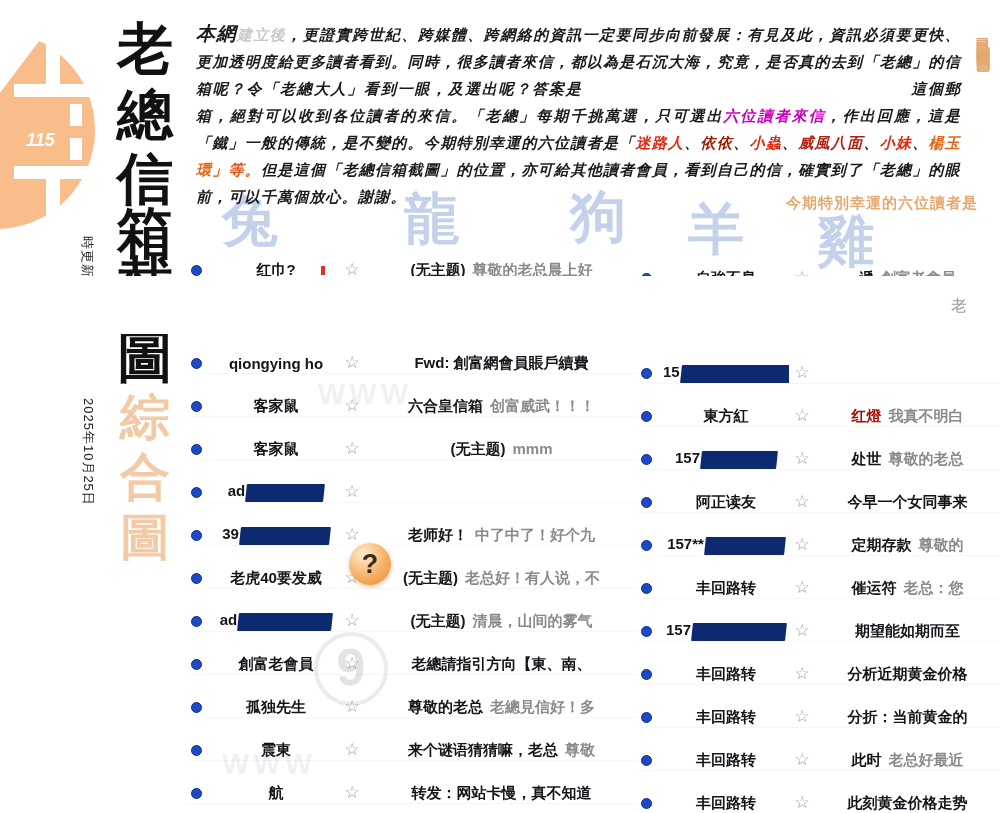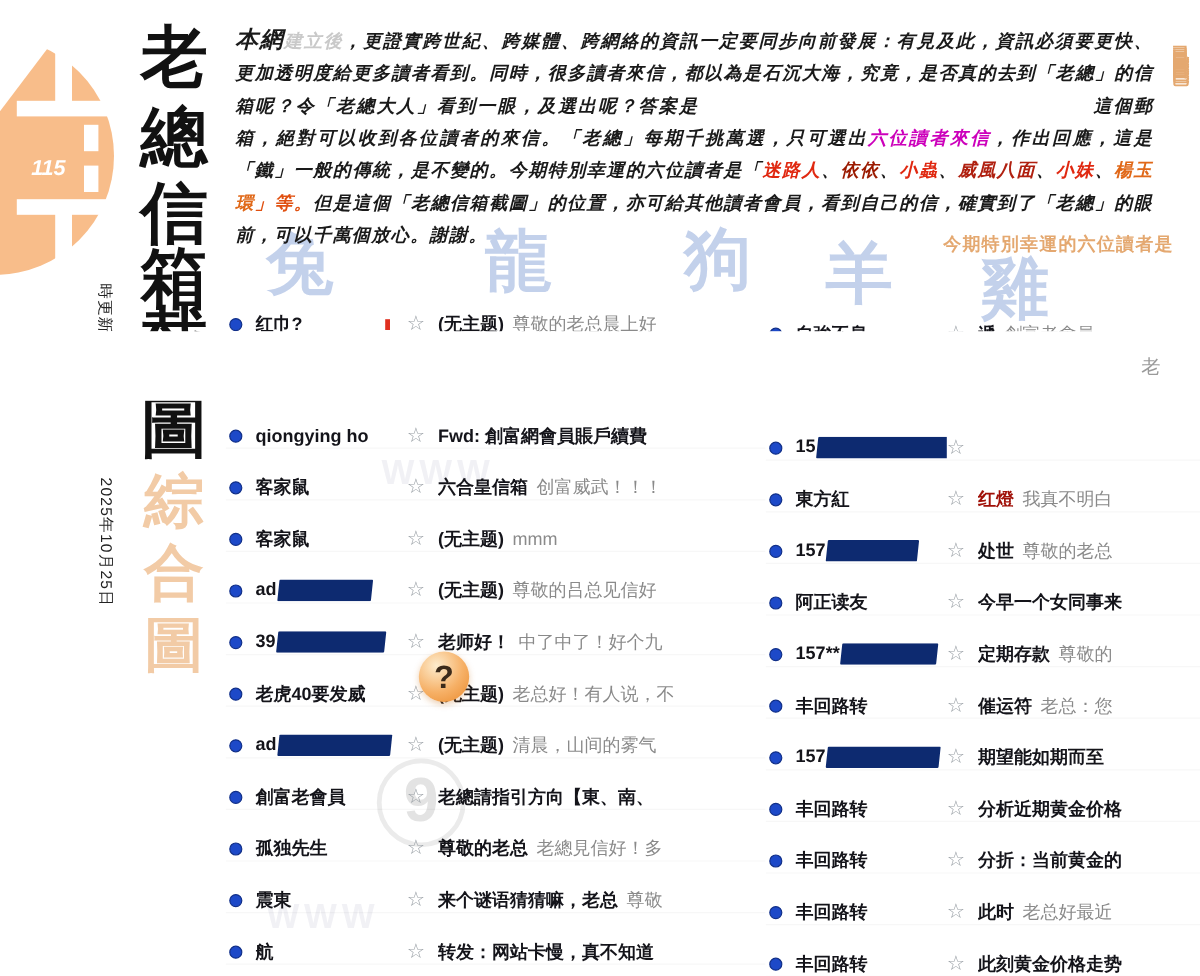--- a/index.html
+++ b/index.html
@@ -35,37 +35,37 @@
            border-radius:50%;color:rgba(185,185,185,.40);font-size:52px;font-weight:900;
            text-align:center;line-height:62px;z-index:0;}
   .qball{position:absolute;left:349px;top:543px;width:42px;height:42px;border-radius:50%;z-index:4;
          background:radial-gradient(circle at 35% 28%,#fdeccd 0%,#f6b066 55%,#ea8a2c 100%);
          box-shadow:0 2px 5px rgba(200,120,40,.35);text-align:center;line-height:42px;
          font-size:27px;font-weight:900;color:#3b2a1a;}
   .stray{position:absolute;left:951px;top:296px;font-size:16px;color:#9a9a9a;z-index:7;}
   
   .band{position:absolute;left:0;top:276px;width:1000px;height:58px;background:#fff;z-index:6;}
   
-  .col{position:absolute;top:0;z-index:2;overflow:hidden;}
+  .col{position:absolute;top:0;z-index:2;overflow:hidden;text-align:center;}
   .col-left{left:188px;top:260px;width:450px;height:553px;}
   .col-right{left:638px;top:268px;width:362px;height:561px;}
   .mail-row{display:flex;align-items:center;height:20px;margin-bottom:22px;white-space:nowrap;
             border-bottom:1px solid rgba(0,0,0,.03);}
   .col-left .mail-row.first{margin-bottom:72px;}
   .col-right .mail-row.first{margin-bottom:74px;}
   .dot{flex:0 0 9px;width:9px;height:9px;border-radius:50%;margin:0 11px 0 3px;
        background:#1d49c8;border:1px solid #123089;}
   .sender{flex:0 0 126px;overflow:hidden;font-weight:700;font-size:15px;color:#14141a;position:relative;}
   .redact{display:inline-block;height:18px;background:#0d2a70;vertical-align:middle;
           border-radius:1px;transform:skewX(-6deg);margin-left:1px;}
   .mark{position:absolute;right:14px;top:5px;width:4px;height:9px;background:#e03020;}
   .star{flex:0 0 26px;color:#9aa0a6;font-size:17px;line-height:20px;}
   .subj{flex:1;overflow:hidden;font-size:15px;}
   .subj b{color:#14141a;font-weight:700;}
-  .subj .prev{color:#8a8a8a;font-weight:400;margin-left:7px;}
+  .subj .prev{color:#8a8a8a;font-weight:700;margin-left:7px;}
 </style>
 </head>
 <body>
 
 <div class="page">
 
   <div class="logo">
     <svg width="100" height="206" viewBox="0 0 100 206">
       <circle cx="-4" cy="102" r="99" fill="#f8bd8a"></circle>
       <polygon points="-10,-4 52,-4 -10,78" fill="#ffffff"></polygon>
@@ -134,21 +134,20 @@
       <div class="mail-row">
         <span class="dot"></span>
         <span class="sender"><span>客家鼠</span></span>
         <span class="star">☆</span>
         <span class="subj"><b>(无主题)</b><span class="prev">mmm</span></span>
       </div>
       <div class="mail-row">
         <span class="dot"></span>
         <span class="sender"><span>ad</span><span class="redact" style="width: 78px;"></span></span>
         <span class="star">☆</span>
-        <span class="subj"><b>(无主题)</b><span class="prev">尊敬的吕总见信好</span></span>
       </div>
       <div class="mail-row">
         <span class="dot"></span>
         <span class="sender"><span>39</span><span class="redact" style="width: 90px;"></span></span>
         <span class="star">☆</span>
         <span class="subj"><b>老师好！</b><span class="prev">中了中了！好个九</span></span>
       </div>
       <div class="mail-row">
         <span class="dot"></span>
         <span class="sender"><span>老虎40要发威</span></span>

